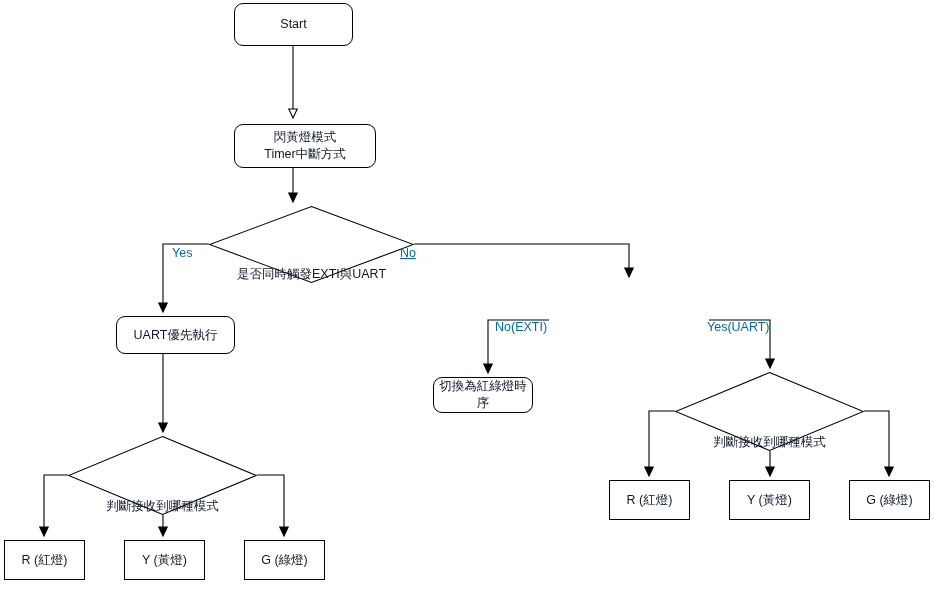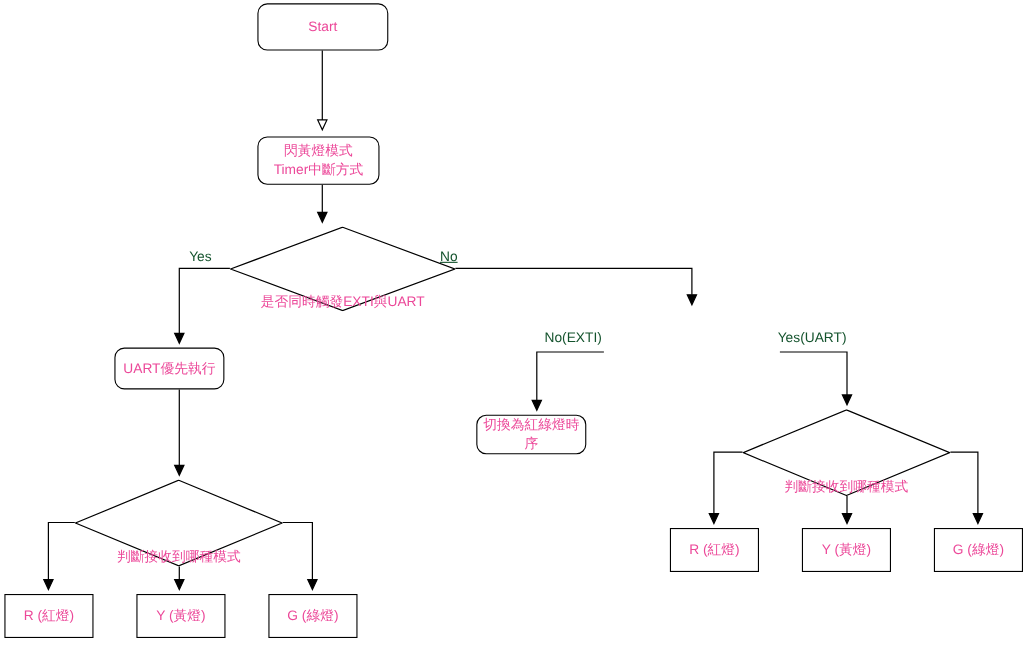--- a/index.html
+++ b/index.html
@@ -26,21 +26,21 @@
     height: 591px;
     pointer-events: none;
   }
   .node {
     position: absolute;
     box-sizing: border-box;
     display: flex;
     align-items: center;
     justify-content: center;
     text-align: center;
-    color: #ec4899;
+    color: #0f172a;
     font-size: 12.5px;
     line-height: 1.35;
     background: #ffffff;
     white-space: pre-line;
   }
   .node.rect {
     border: 1.1px solid #000000;
     border-radius: 0;
   }
   .node.rounded {
@@ -59,25 +59,26 @@
     width: 100%;
     height: 100%;
   }
   .diamond-label {
     position: relative;
     z-index: 2;
     padding: 0 4px;
   }
   .edge-label {
     position: absolute;
-    color: #14532d;
+    color: #0369a1;
     font-size: 12.5px;
     line-height: 1.2;
     background: transparent;
     white-space: nowrap;
+    margin-top: 20px;
   }
 </style>
 </head>
 <body>
 
 <div id="canvas">
   <svg id="edges" viewBox="0 0 934 591" width="934" height="591" xmlns="http://www.w3.org/2000/svg">
       <g>
         <polyline points="293,46 293,109" fill="none" stroke="#000000" stroke-width="1.1"></polyline>
         <polygon points="293,118 288.8,109 297.2,109" fill="#ffffff" stroke="#000000" stroke-width="1.1"></polygon>
@@ -125,26 +126,26 @@
       <g>
         <polyline points="770,451 770,467" fill="none" stroke="#000000" stroke-width="1.1"></polyline>
         <polygon points="770,476 765.8,467 774.2,467" fill="#000000" stroke="#000000" stroke-width="1.1"></polygon>
       </g>
       <g>
         <polyline points="864,411 889,411 889,467" fill="none" stroke="#000000" stroke-width="1.1"></polyline>
         <polygon points="889,476 884.8,467 893.2,467" fill="#000000" stroke="#000000" stroke-width="1.1"></polygon>
       </g>
     </svg>
 <div class="node rounded" style="left: 234px; top: 3px; width: 119px; height: 43px;">Start</div>
-    <div class="node rounded" style="left: 234px; top: 124px; width: 111px; height: 44px;">閃黃燈模式
+    <div class="node rounded" style="left: 234px; top: 124px; width: 142px; height: 44px;">閃黃燈模式
 Timer中斷方式</div>
     <div class="node diamond" style="left: 209px; top: 206px; width: 205px; height: 77px;"><svg class="diamond-shape" viewBox="0 0 205 77" preserveAspectRatio="none">
         <polygon points="102.5,0.6 204.4,38.5 102.5,76.4 0.6,38.5" fill="#ffffff" stroke="#000000" stroke-width="1.1"></polygon>
       </svg><span class="diamond-label">是否同時觸發EXTI與UART</span></div>
-    <div class="node rounded" style="left: 104px; top: 316px; width: 100px; height: 38px;">UART優先執行</div>
+    <div class="node rounded" style="left: 116px; top: 316px; width: 119px; height: 38px;">UART優先執行</div>
     <div class="node rounded" style="left: 433px; top: 377px; width: 100px; height: 36px;">切換為紅綠燈時序</div>
     <div class="node diamond" style="left: 68px; top: 436px; width: 189px; height: 79px;"><svg class="diamond-shape" viewBox="0 0 189 79" preserveAspectRatio="none">
         <polygon points="94.5,0.6 188.4,39.5 94.5,78.4 0.6,39.5" fill="#ffffff" stroke="#000000" stroke-width="1.1"></polygon>
       </svg><span class="diamond-label">判斷接收到哪種模式</span></div>
     <div class="node diamond" style="left: 675px; top: 372px; width: 189px; height: 79px;"><svg class="diamond-shape" viewBox="0 0 189 79" preserveAspectRatio="none">
         <polygon points="94.5,0.6 188.4,39.5 94.5,78.4 0.6,39.5" fill="#ffffff" stroke="#000000" stroke-width="1.1"></polygon>
       </svg><span class="diamond-label">判斷接收到哪種模式</span></div>
     <div class="node rect" style="left: 4px; top: 540px; width: 81px; height: 40px;">R (紅燈)</div>
     <div class="node rect" style="left: 124px; top: 540px; width: 81px; height: 40px;">Y (黃燈)</div>
     <div class="node rect" style="left: 244px; top: 540px; width: 81px; height: 40px;">G (綠燈)</div>

